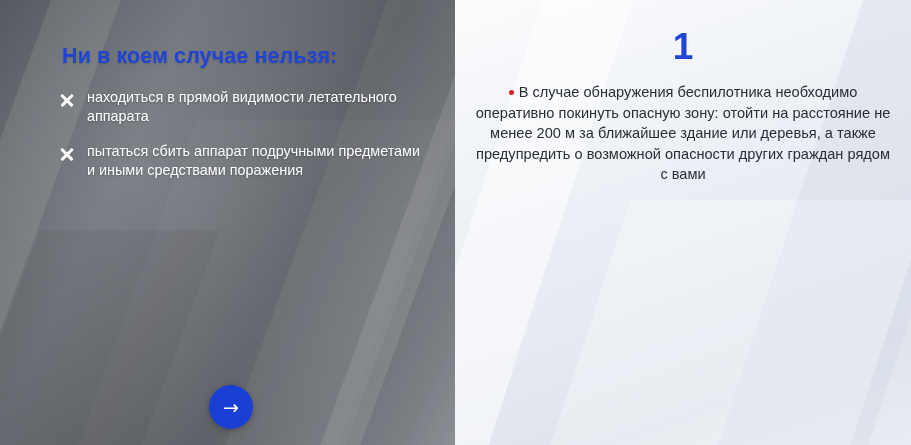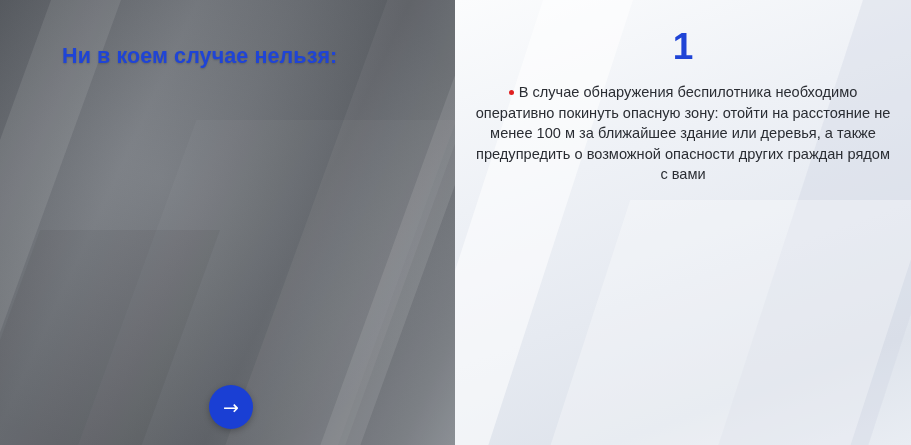--- a/index.html
+++ b/index.html
@@ -165,33 +165,41 @@
     <div class="band b1"></div>
     <div class="band b2"></div>
     <div class="band b3"></div>
     <div class="band b4"></div>
     <div class="band b5"></div>
     <div class="left-vig"></div>
 
     <h1 class="left-title">Ни в коем случае нельзя:</h1>
 
     <ul class="bullet-list" style="list-style:none;">
+      <li class="bullet-item">
+        <span class="x-icon"></span>
+        <span class="bullet-text">находиться в прямой видимости летательного аппарата</span>
+      </li>
+      <li class="bullet-item">
+        <span class="x-icon"></span>
+        <span class="bullet-text">пытаться сбить аппарат подручными предметами и иными средствами поражения</span>
+      </li>
     </ul>
 
     <button class="arrow-btn-left">
       <span class="arrow-glyph">→</span>
     </button>
   </section>
 
   <div class="divider"></div>
 
   <section class="right-panel">
     <div class="rband rb1"></div>
     <div class="rband rb2"></div>
     <div class="rband rb3"></div>
 
     <div class="big-number">1</div>
 
-    <p class="right-body"><span class="red-dot"></span><span>В случае обнаружения беспилотника необходимо оперативно покинуть опасную зону: отойти на расстояние не менее 100 м за ближайшее здание или деревья, а также предупредить о возможной опасности других граждан рядом с вами</span></p>
+    <p class="right-body"><span class="red-dot"></span><span>В случае обнаружения беспилотника необходимо оперативно покинуть опасную зону: отойти на расстояние не менее 200 м за ближайшее здание или деревья, а также предупредить о возможной опасности других граждан рядом с вами</span></p>
 
   </section>
 
 </div>
 
 </body></html>

